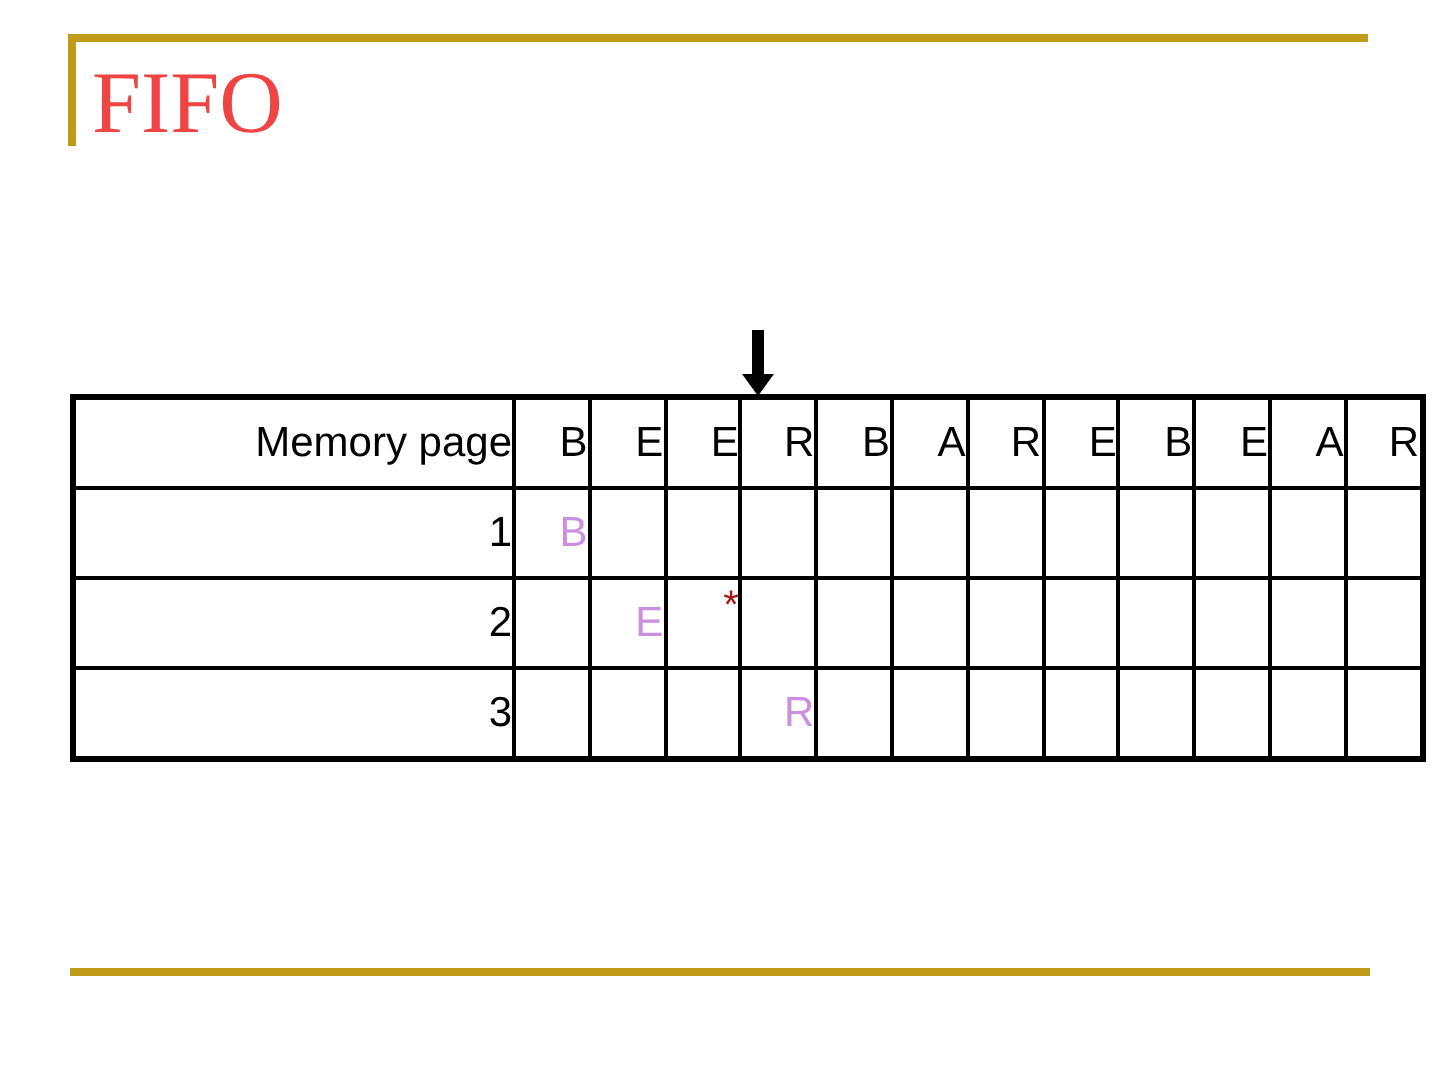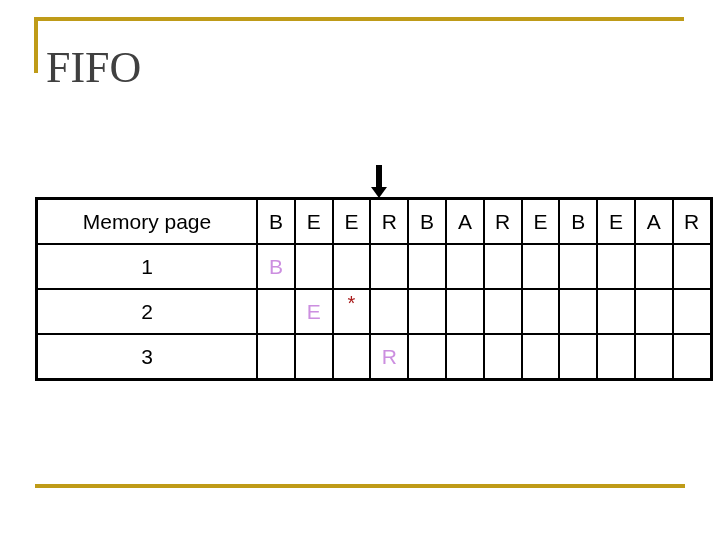--- a/index.html
+++ b/index.html
@@ -38,25 +38,25 @@
     top: 484px;
     width: 650px;
     height: 4px;
     background: #bf9b18;
   }
 
   
   .slide-title {
     position: absolute;
     left: 46px;
-    top: 42px;
+    top: 26px;
     font-family: "Liberation Serif", serif;
     font-size: 44px;
     line-height: 52px;
-    color: #404040;
+    color: #ef4444;
     letter-spacing: 0px;
     white-space: nowrap;
   }
 
   
   .pointer-arrow {
     position: absolute;
     left: 361px;       
     top: 165px;
     width: 36px;
@@ -75,21 +75,21 @@
   table.fifo-table {
     border-collapse: collapse;
     table-layout: fixed;
     width: 648px;
     height: 173px;
     border: 3px solid #000000;
   }
   table.fifo-table td {
     border: 2px solid #000000;
     padding: 0;
-    text-align: center;
+    text-align: right;
     vertical-align: middle;
     font-family: "Liberation Sans", sans-serif;
     font-size: 21px;
     color: #000000;
     background: #ffffff;
     height: 43px;
   }
   td.label-col {
     width: 218px;
     font-size: 21px;

